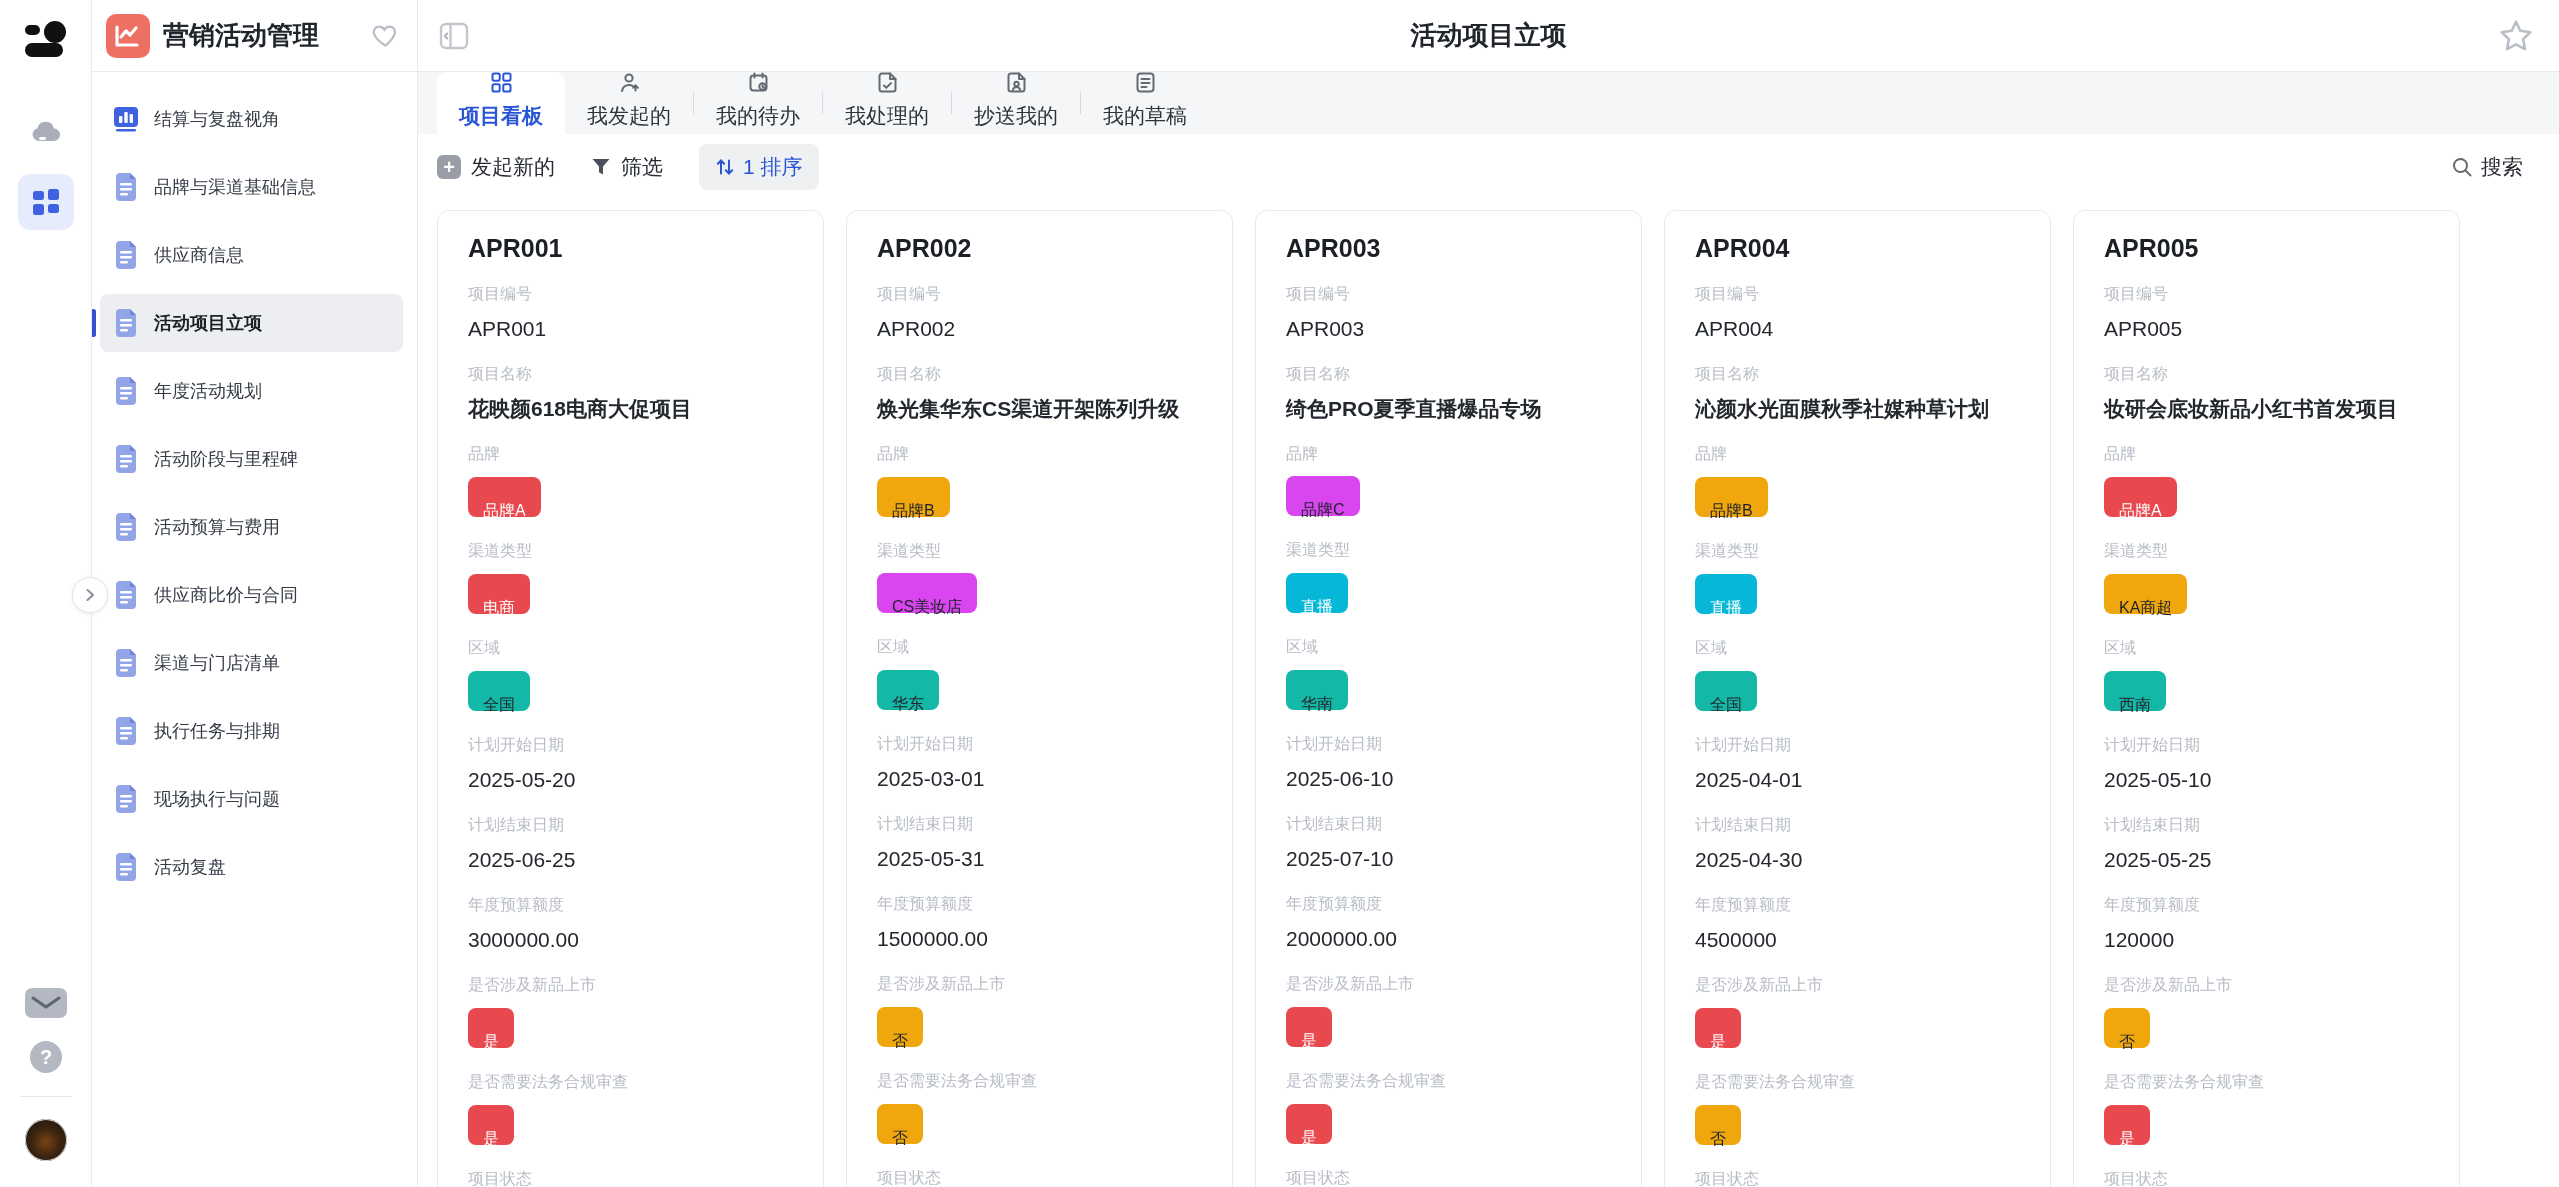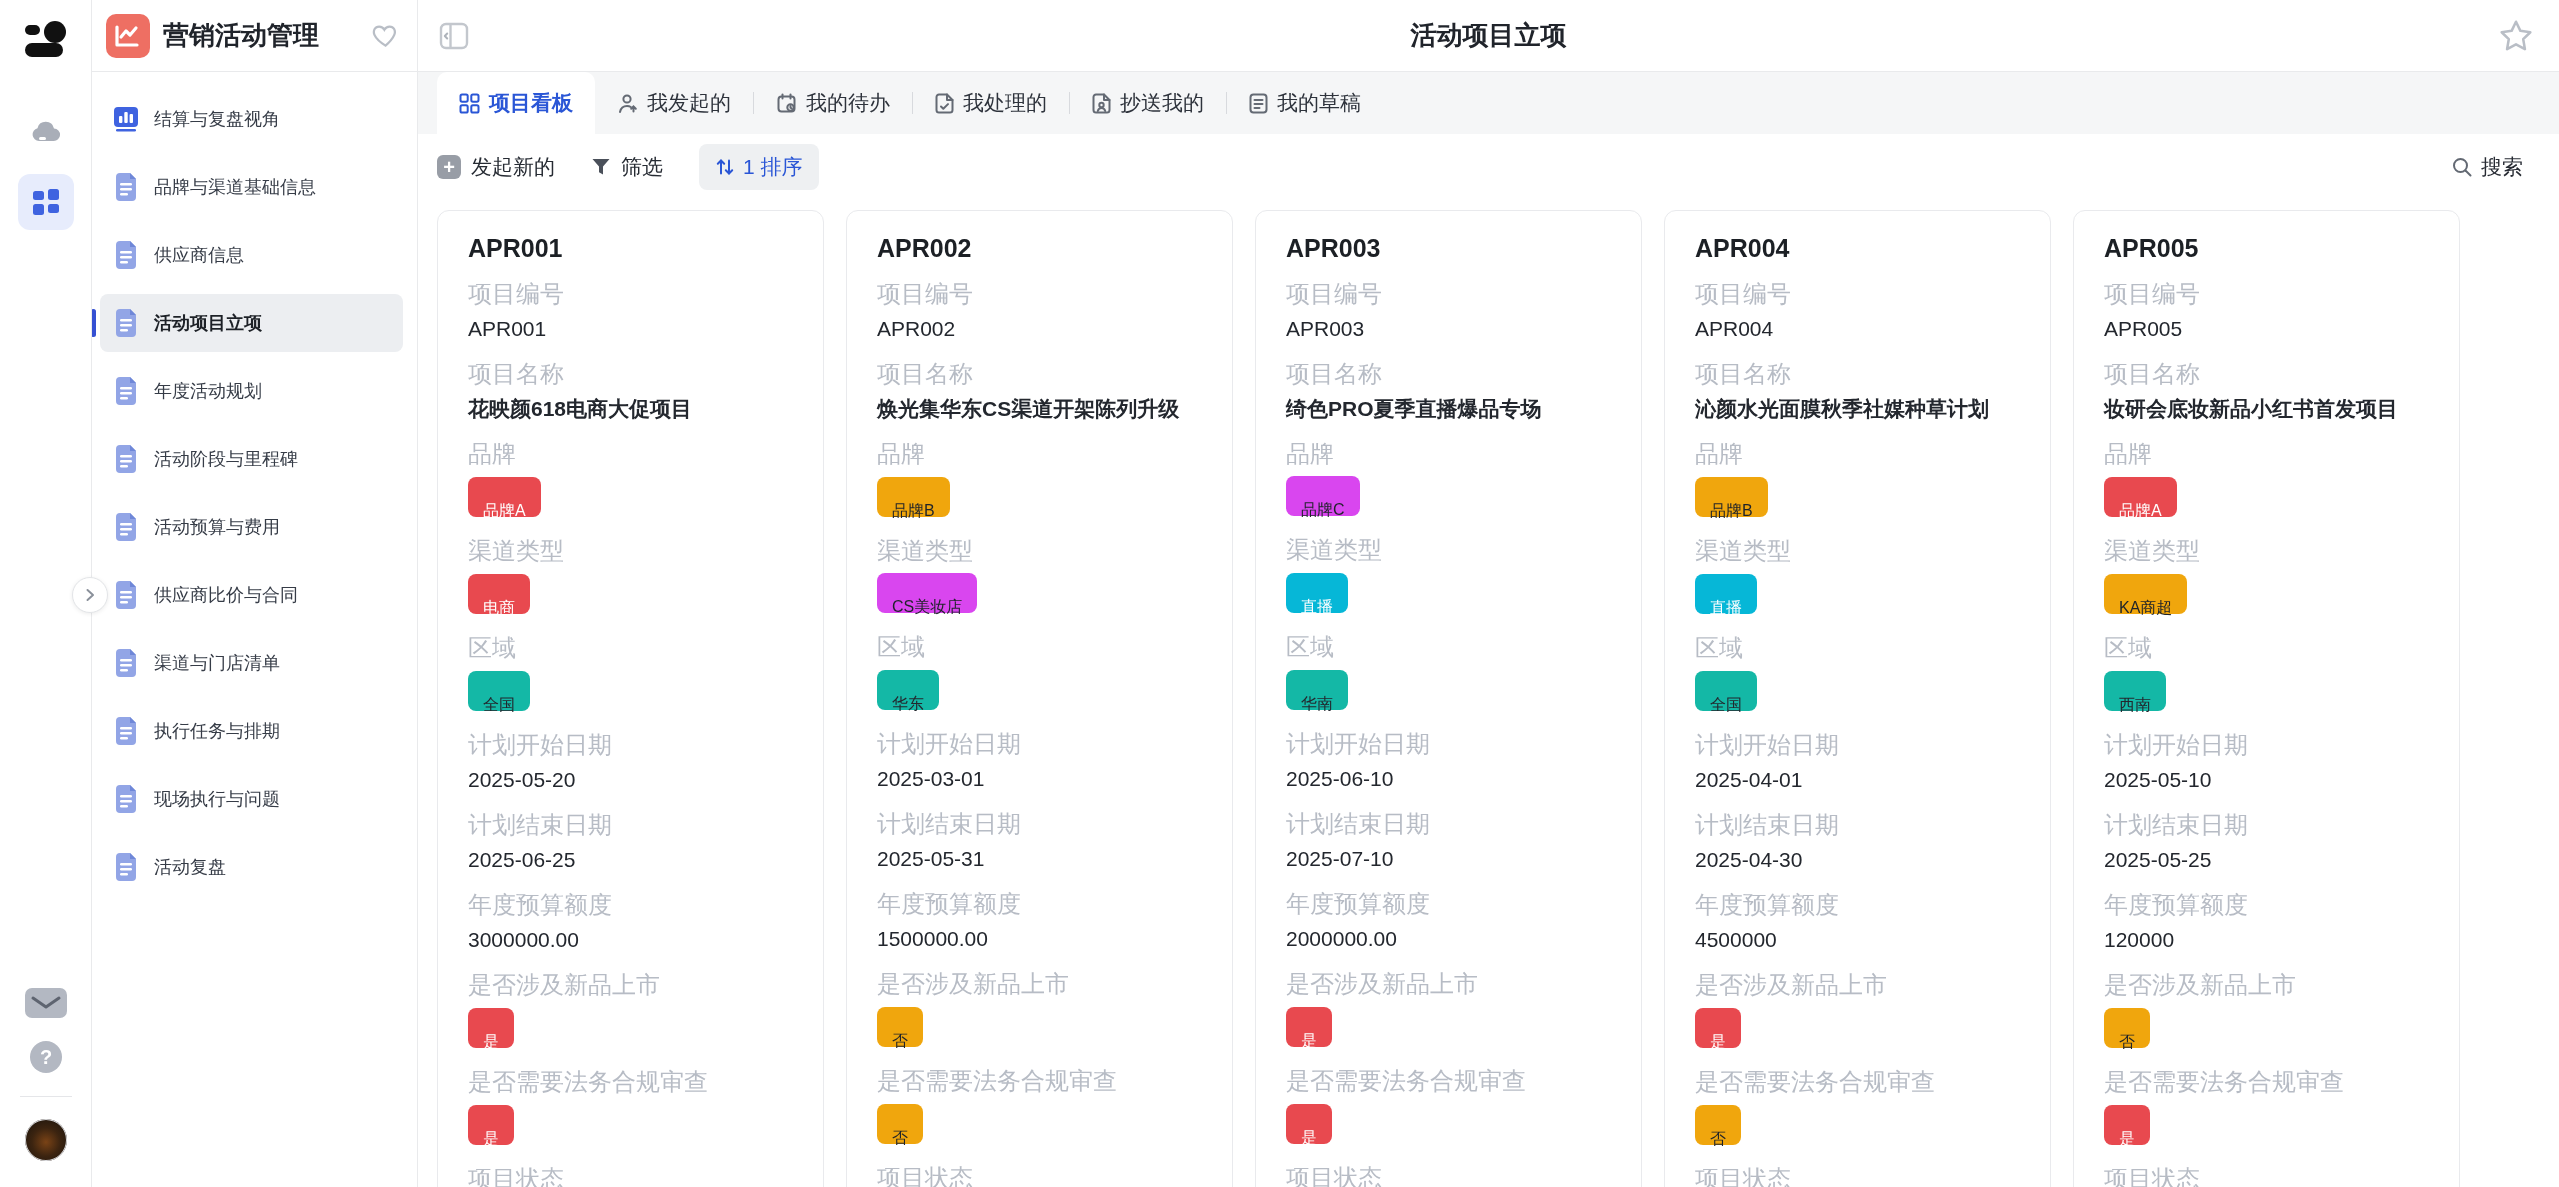--- a/index.html
+++ b/index.html
@@ -43,21 +43,21 @@
   .main { flex:1; height:100%; display:flex; flex-direction:column; min-width:0; }
   .main-header { position:relative; height:72px; border-bottom:1px solid #e9eaec;
     display:flex; align-items:center; padding:0 26px 0 20px; }
   .page-title { position:absolute; left:50%; transform:translateX(-50%); font-size:26px;
     font-weight:bold; color:#20242b; white-space:nowrap; }
   .icon-btn { border:0; background:transparent; cursor:pointer; display:flex; align-items:center; }
   .main-header .star { margin-left:auto; }
 
   .tabs-row { height:62px; background:#f5f6f7; display:flex; align-items:stretch; padding-left:19px; }
   .tab { display:flex; align-items:center; gap:9px; padding:0 22px; font-size:21px; color:#2e333c;
-    cursor:pointer; white-space:nowrap; }
+    cursor:pointer; white-space:nowrap;flex-direction:column; }
   .tab--active { background:#fff; border-radius:10px 10px 0 0; color:#2a56d6; font-weight:bold; }
   .tab-sep { width:1px; height:22px; background:#d8dade; align-self:center; }
 
   .toolbar { height:66px; display:flex; align-items:center; gap:36px; padding:0 36px 0 19px; background:#fff; }
   .tb-btn { border:0; background:transparent; cursor:pointer; display:flex; align-items:center;
     gap:10px; font-size:21px; color:#262b33; font-family:inherit; }
   .plus-icon { width:24px; height:24px; border-radius:6px; background:#989da6; color:#fff;
     font-size:20px; font-weight:bold; line-height:24px; text-align:center; display:inline-block; }
   .sort-pill { border:0; cursor:pointer; display:flex; align-items:center; gap:8px;
     background:#eef0f2; border-radius:8px; padding:9px 16px; font-size:21px; color:#2a56d6;
@@ -65,21 +65,21 @@
   .toolbar .spacer { flex:1; }
   .search-btn { border:0; background:transparent; cursor:pointer; display:flex; align-items:center;
     gap:8px; font-size:21px; color:#272b33; font-family:inherit; }
 
   
   .board { flex:1; display:flex; gap:22px; padding:10px 0 0 19px; align-items:flex-start; overflow:hidden; }
   .card { width:387px; flex:0 0 387px; height:1200px; background:#fff; border:1px solid #e9eaed;
     border-radius:12px; padding:22px 30px 0; cursor:pointer; }
   .card-title { font-size:25px; font-weight:bold; color:#1c2025; line-height:30px; margin-bottom:16px; }
   .field { margin-top:18px; }
-  .field-label { font-size:24px; line-height:26px; color:#b7bcc5; }
+  .field-label { font-size:16px; line-height:26px; color:#b7bcc5; }
   .field-value { margin-top:8px; font-size:21px; line-height:28px; color:#23272e; word-break:break-all; }
   .field-value--bold { font-weight:bold; }
   .badge { display:inline-block; margin-top:10px; height:40px; line-height:40px; padding:14px 15px;
     border-radius:8px; font-size:16px; }
   .badge--red   { background:#e8494f; color:#fff; }
   .badge--amber { background:#f0a60d; color:#1f2329; }
   .badge--green { background:#d946ef; color:#1f2329;margin-top:9px; }
   .badge--cyan  { background:#06b7d7; color:#fff; }
   .badge--gray  { background:#14b8a6; color:#23272e; }
 

